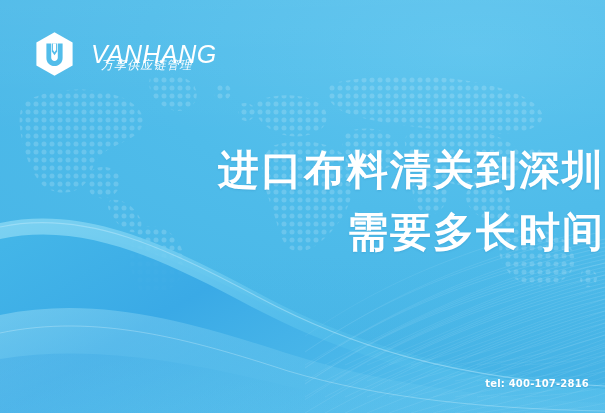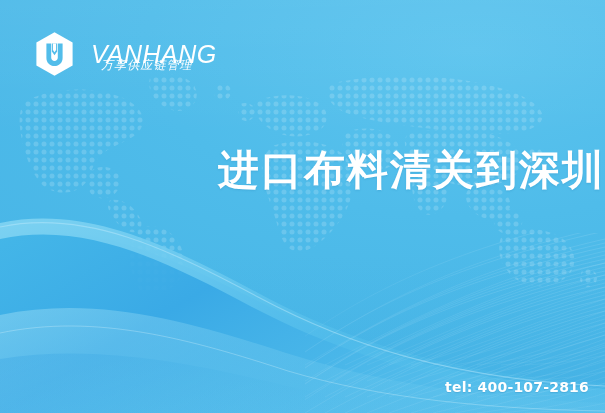--- a/index.html
+++ b/index.html
@@ -126,25 +126,25 @@
     letter-spacing: 2px;
     line-height: 62px;
     text-shadow: 0 1px 2px rgba(30,120,175,0.22);
     white-space: nowrap;
   }
 
   
   .tel {
     position: absolute;
     right: 16px;
-    bottom: 18px;
+    bottom: 24px;
     z-index: 6;
     color: #ffffff;
     font-family: "DejaVu Sans", "Liberation Sans", sans-serif;
-    font-size: 14px;
+    font-size: 10px;
     font-weight: bold;
     letter-spacing: 0.2px;
     white-space: nowrap;
     text-shadow: 0 1px 1px rgba(40,120,170,0.25);
   }
 </style>
 </head>
 <body>
 
 <div id="banner">
@@ -301,17 +301,18 @@
       <path d="M18.9,12.5 L22.1,12.5 L22.1,19.0 L20.5,21.3 L18.9,19.0 Z" fill="#ffffff"></path>
     </svg>
     <span class="logo-text-wrap">
       <span class="logo-word">VANHANG</span>
       <span class="logo-sub">万享供应链管理</span>
     </span>
   </div>
 
   <div class="headline">
     <span class="line">进口布料清关到深圳</span>
+    <span class="line">需要多长时间</span>
   </div>
 
   <div class="tel">tel: 400-107-2816</div>
 
 </div>
 
 </body></html>

